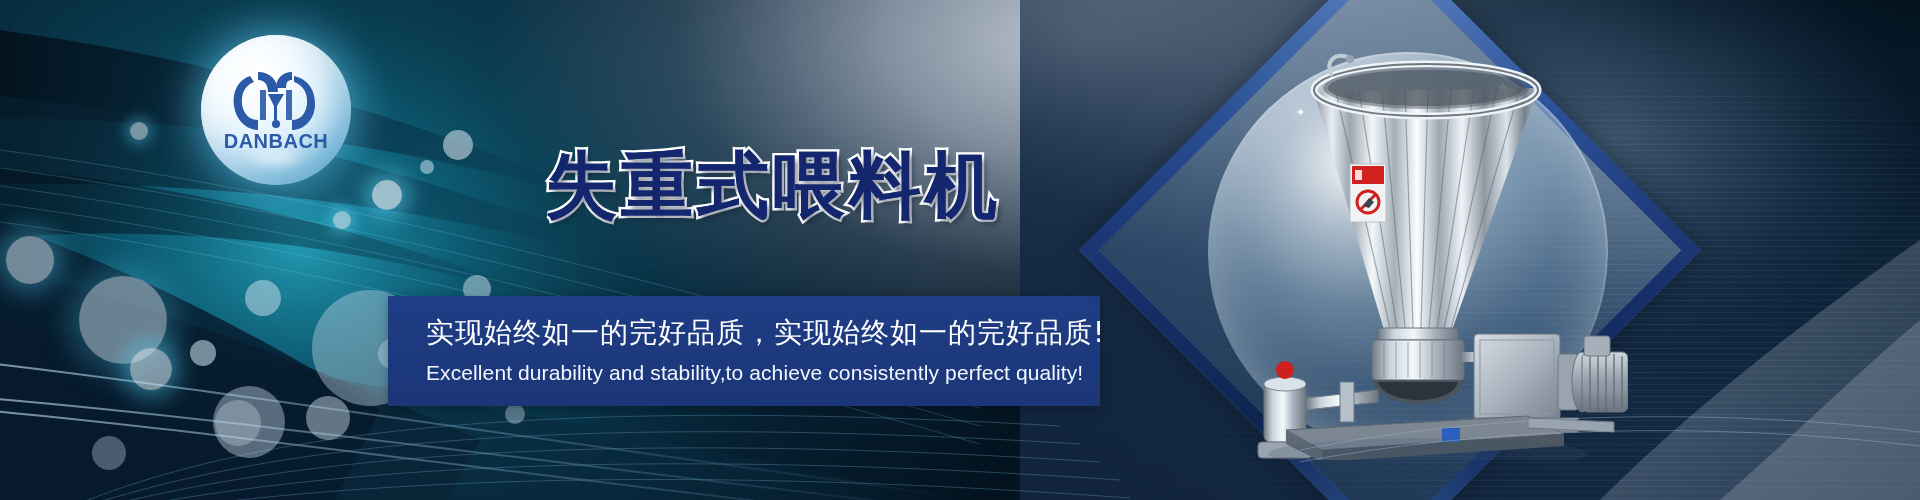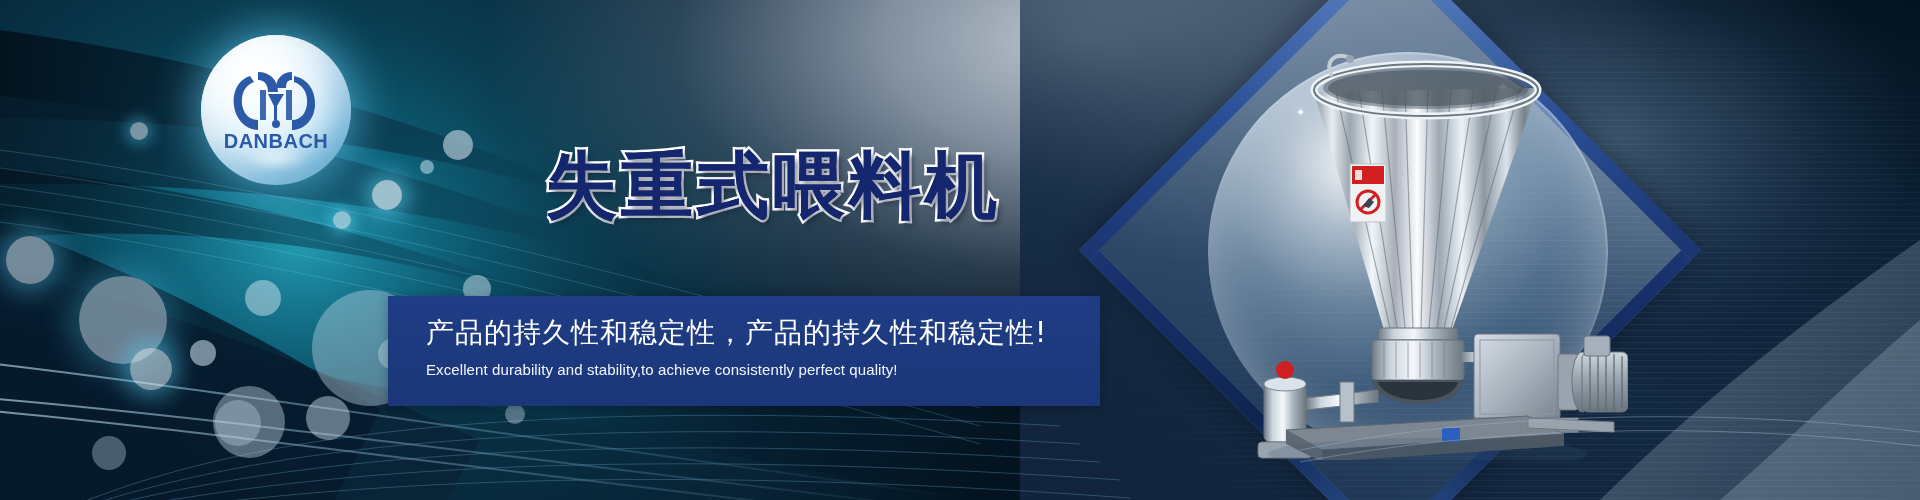--- a/index.html
+++ b/index.html
@@ -92,21 +92,21 @@
     background:linear-gradient(180deg,#1f3d86 0%,#1d3a7f 50%,#1b3678 100%);
     box-shadow:0 2px 10px rgba(0,0,0,.28);
   }
   .tag-cn{
     position:absolute;left:38px;top:18px;color:#ffffff;
     font-size:28px;letter-spacing:1px;font-family:"DejaVu Sans","Liberation Sans",sans-serif;
     white-space:nowrap;
   }
   .tag-en{
     position:absolute;left:38px;top:65px;color:#f2f6ff;
-    font-size:15px;letter-spacing:.1px;font-family:"Liberation Sans",sans-serif;
+    font-size:21px;letter-spacing:.1px;font-family:"Liberation Sans",sans-serif;
     white-space:nowrap;
   }
 
   
   .diamond-wrap{position:absolute;left:1100px;top:-40px;width:580px;height:580px;}
   .diamond{
     position:absolute;left:70px;top:70px;width:440px;height:440px;
     transform:rotate(45deg);
     border:14px solid;
     border-image:linear-gradient(135deg,#5d84c4 0%,#2a4f96 28%,#17306b 55%,#0f2550 78%,#2b5190 100%) 1;
@@ -238,21 +238,21 @@
         <path d="M56,20 L62,20 L62,50 L56,50 Z" opacity=".9"></path>
       </g>
     </svg>
     <div class="logo-text">DANBACH</div>
   </div>
 
   <div class="title">失重式喂料机</div>
   <div class="title-fill">失重式喂料机</div>
 
   <div class="tag-box">
-    <div class="tag-cn">产品的持久性和稳定性，产品的持久性和稳定性!</div>
+    <div class="tag-cn">实现始终如一的完好品质，实现始终如一的完好品质!</div>
     <div class="tag-en">Excellent durability and stability,to achieve consistently perfect quality!</div>
   </div>
 
   <div class="diamond-wrap">
     <div class="diamond"></div>
     <div class="orb"></div>
     <div class="orb-ring"></div>
     <div class="sparkle" style="left:396px;top:118px;">✦</div>
     <div class="sparkle" style="left:196px;top:146px;font-size:11px;">✦</div>
 

